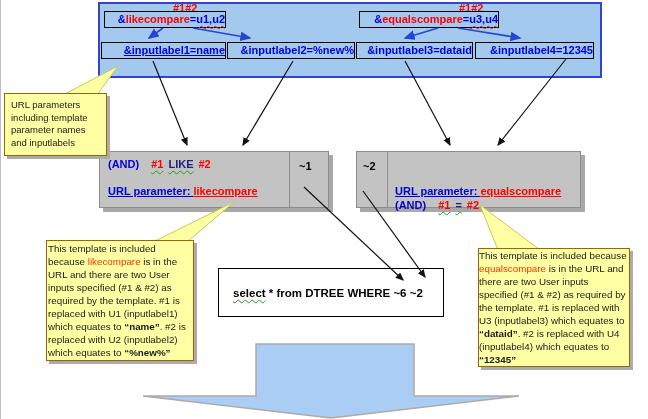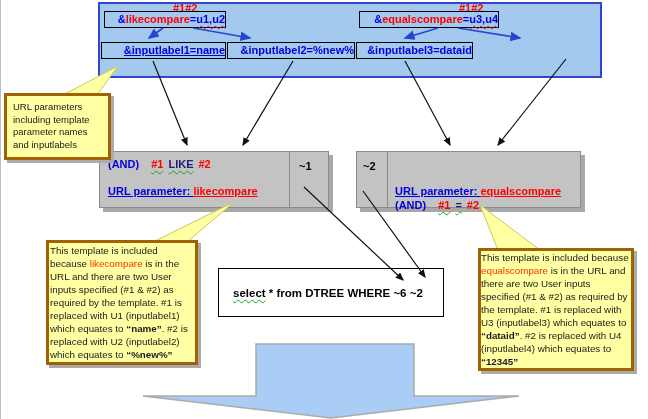--- a/index.html
+++ b/index.html
@@ -23,21 +23,21 @@
     box-shadow:4px 4px 0 #A8A8A8;z-index:2;}
   .gb-line{position:absolute;font:bold 11px "Liberation Sans",sans-serif;white-space:nowrap;text-align:center;}
   .divider{position:absolute;top:0;bottom:0;width:1px;background:#8C8C8C;}
   .tilde{position:absolute;font:bold 11px "Liberation Sans",sans-serif;color:#000;}
   .gap-l{margin-left:12px;} .gap-s{margin-left:5px;}
   
   .query-box{position:absolute;left:217px;top:268px;width:224px;height:47px;
     background:#fff;border:1px solid #000;z-index:2;}
   .query-text{position:absolute;left:14px;top:18px;font:bold 11.5px "Liberation Sans",sans-serif;color:#000;white-space:nowrap;}
   
-  .callout{position:absolute;background:#FFFFA3;border:3px solid #a16207;
+  .callout{position:absolute;background:#FFFFA3;border:1px solid #a16207;
     box-shadow:3px 3px 0 #ABABAB;z-index:6;color:#1a1a1a;}
   .callout-sm{left:3px;top:93px;width:90px;font:9.5px/12.5px "Liberation Sans",sans-serif;padding:5px 5px 6px 6px;}
   .co-left{left:45px;top:240px;width:144px;font:9.8px/13px "Liberation Sans",sans-serif;padding:1px;}
   .co-right{left:477px;top:248px;width:150px;font:9.8px/13px "Liberation Sans",sans-serif;}
   .hl{color:#FF3300;} .bd{font-weight:bold;}
   
   svg.layer{position:absolute;left:0;top:0;z-index:5;}
   svg.arrows{position:absolute;left:0;top:0;z-index:10;}
   svg.bigarrow{position:absolute;left:0;top:0;z-index:1;}
 </style>
@@ -55,20 +55,21 @@
   <div class="hash" style="left:172px;top:2px;">#1#2</div>
   <div class="hash" style="left:458px;top:2px;">#1#2</div>
 
   <div class="param-box" style="left:103px;top:11px;width:120px;"><span>&amp;</span><span class="red">likecompare</span><span>=</span><span class="squig-red">u1,u2</span></div>
 
   <div class="param-box" style="left:358px;top:11px;width:138px;"><span>&amp;</span><span class="red">equalscompare</span><span>=</span><span class="squig-red">u3,u4</span></div>
 
   <div class="param-box" style="left:100px;top:42px;width:123px;text-decoration:underline;">&amp;inputlabel1=name</div>
   <div class="param-box" style="left:226px;top:42px;width:126px;">&amp;inputlabel2=%new%</div>
   <div class="param-box" style="left:355px;top:42px;width:115px;">&amp;inputlabel3=dataid</div>
+  <div class="param-box" style="left:474px;top:42px;width:117px;">&amp;inputlabel4=12345</div>
 
   <div class="gray-box" style="left:98px;top:151px;width:228px;height:55px;">
     <div class="gb-line" style="left:8px;top:6px;"><span class="blue">(AND)</span><span class="red squig-green gap-l">#1</span><span class="navy squig-green gap-s">LIKE</span><span class="red gap-s">#2</span></div>
     <div class="gb-line" style="left:8px;top:33px;"><span class="blue u">URL parameter: </span><span class="red u">likecompare</span></div>
     <div class="divider" style="left:189px;"></div>
     <div class="tilde" style="left:199px;top:8px;">~1</div>
   </div>
 
   <div class="gray-box" style="left:355px;top:151px;width:223px;height:55px;">
     <div class="tilde" style="left:6px;top:8px;">~2</div>

